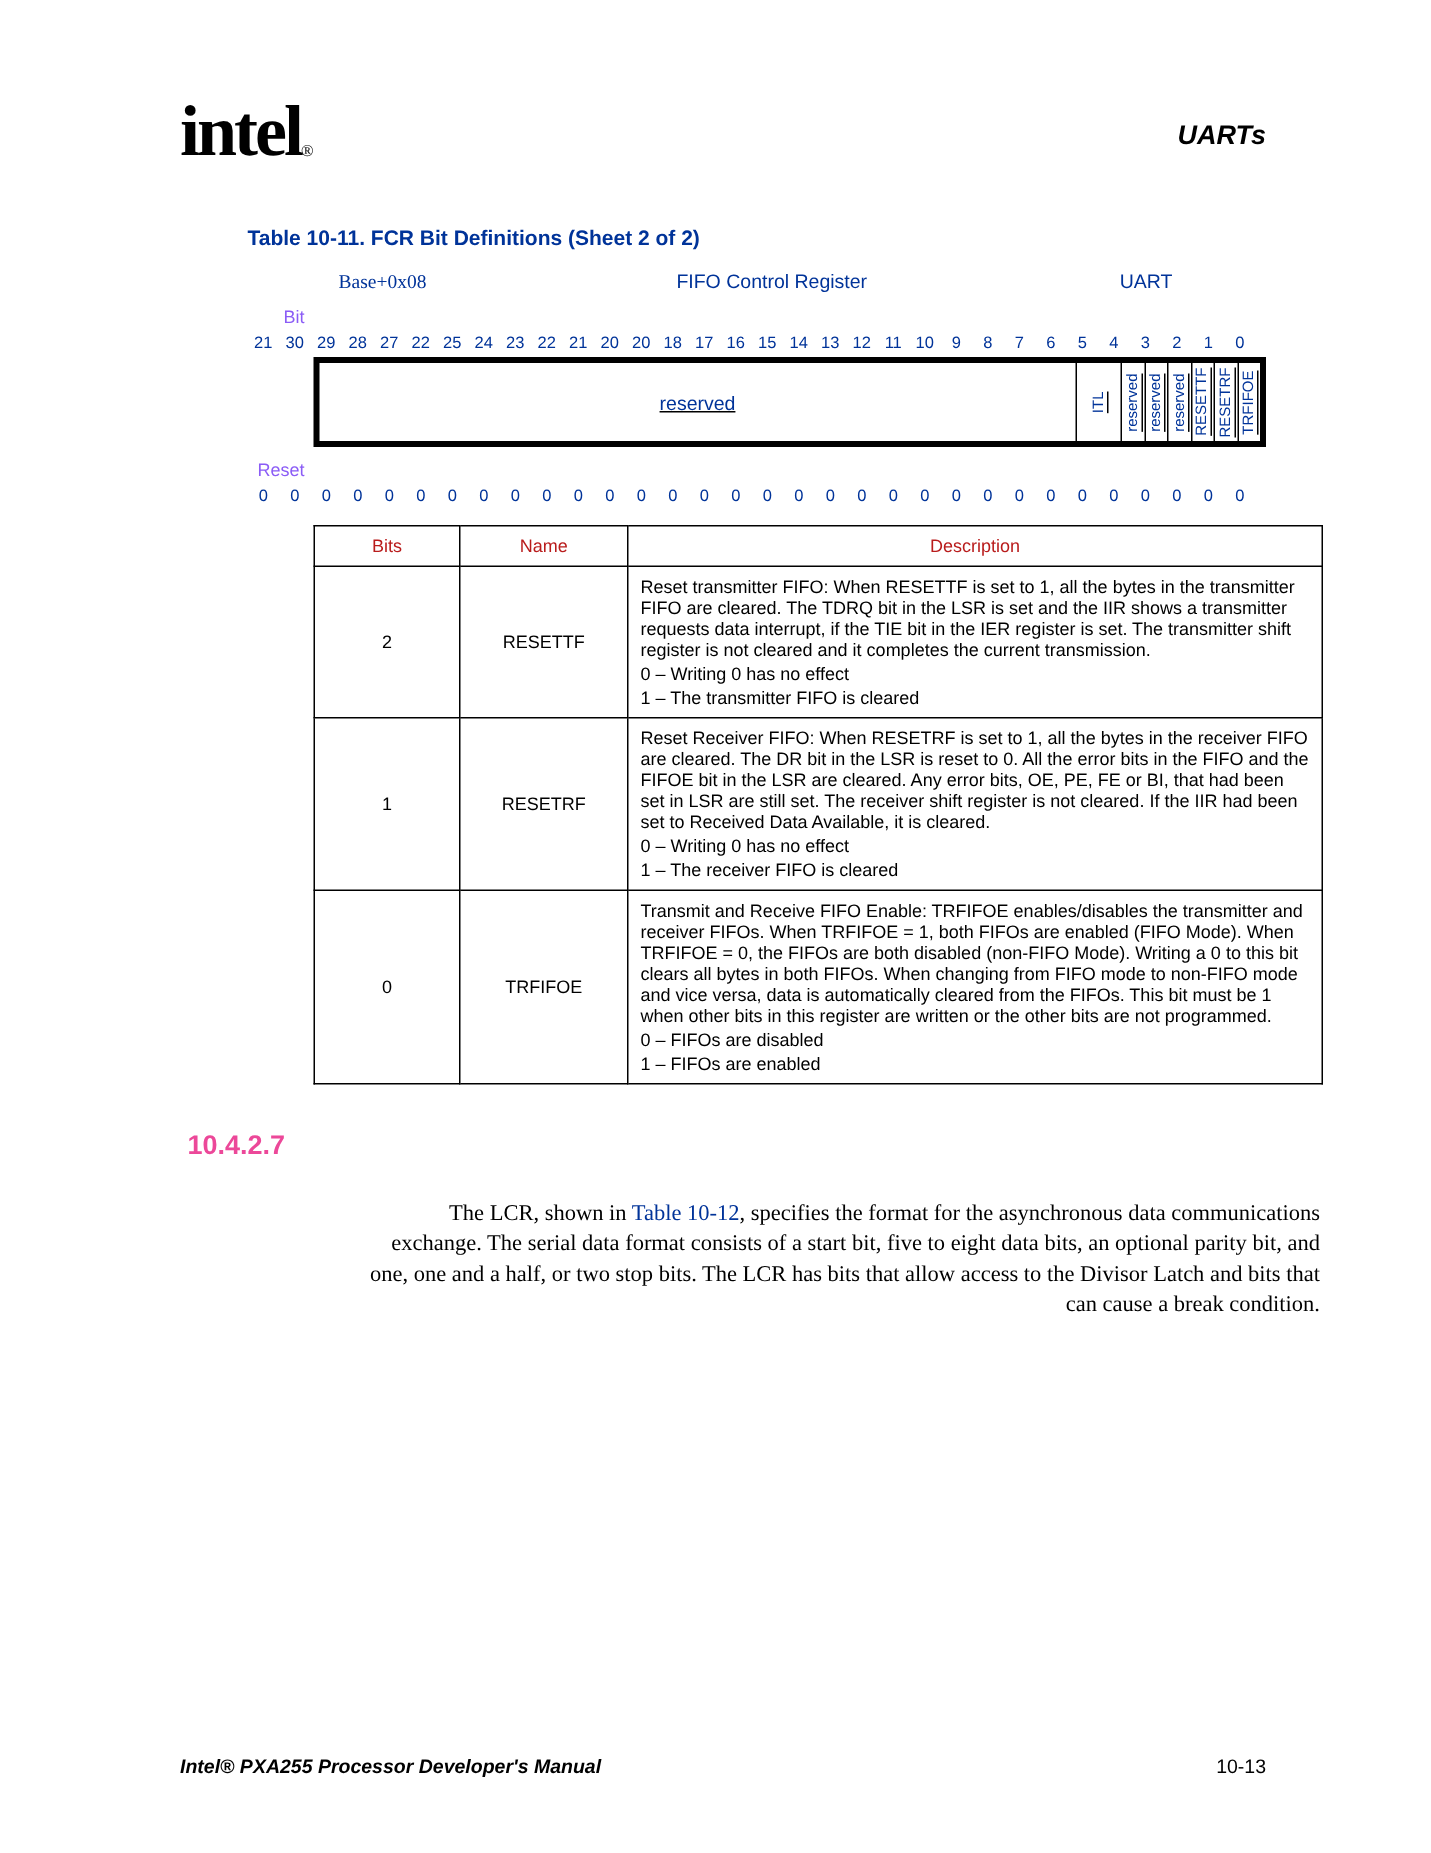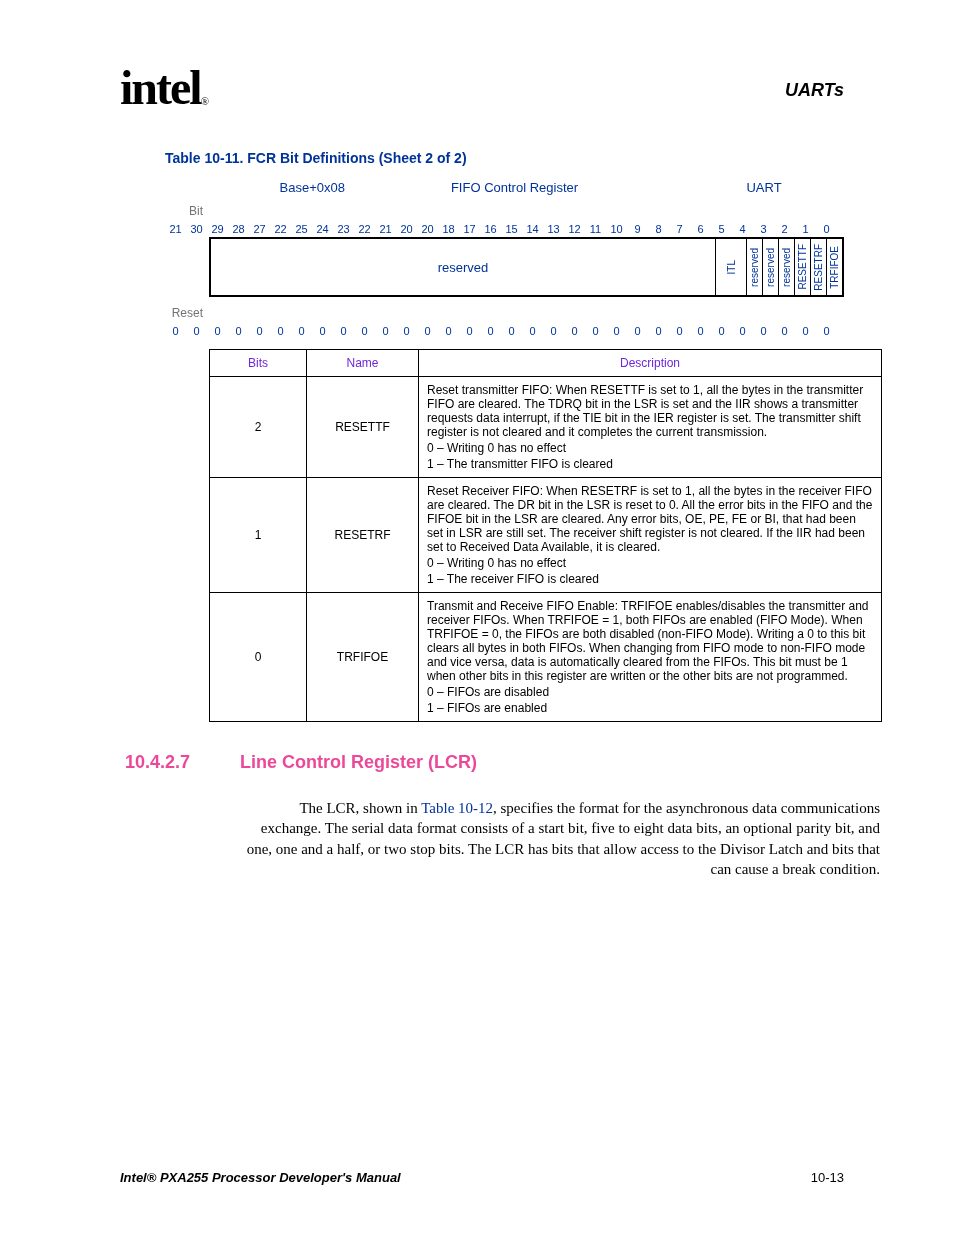--- a/index.html
+++ b/index.html
@@ -51,48 +51,49 @@
     font-weight: bold;
     font-size: 14px;
     margin-bottom: 14px;
   }
   .reg-header {
     display: flex;
     color: #003399;
     font-size: 13px;
     margin-bottom: 6px;
   }
-  .reg-header .addr { flex:0 0 180px; text-align:right;}
+  .reg-header .addr { flex:0 0 180px; text-align:center;font-family:Liberation Serif, serif;}
   .reg-header .regname { flex:1; text-align:center;}
   .reg-header .modname { flex:0 0 160px; text-align:center;}
   .bit-row-label {
-    color:#737373;
+    color:#8b5cf6;
     font-size:12px;
     display:inline-block;
     width:38px;
     text-align:right;
     padding-right:6px;
     vertical-align:middle;
   }
   .bit-grid {
     display:inline-flex;
     vertical-align:middle;
   }
   .bit-cell {
     width:21px;
     text-align:center;
     font-size:11px;
     color:#003399;
   }
   .name-row {
     display:flex;
     margin-left:44px;
-    border:2px solid #000000;
+    border:4px solid #000000;
     height:60px;
     box-sizing:border-box;
+    text-decoration:underline;
   }
   .name-reserved {
     flex:1;
     display:flex;
     align-items:center;
     justify-content:center;
     color:#003399;
     font-size:13px;
     border-right:1px solid #000;
   }
@@ -115,21 +116,21 @@
     margin-top:6px;
   }
   .desc-table {
     border-collapse:collapse;
     margin-left:44px;
     margin-top:10px;
     width:673px;
     font-size:12px;
   }
   .desc-table th {
-    color:#6d28d9;
+    color:#b91c1c;
     font-weight:normal;
     border:1px solid #000;
     padding:6px 4px;
     font-size:12px;
   }
   .desc-table td {
     border:1px solid #000;
     padding:6px 8px;
     vertical-align:middle;
   }
@@ -321,21 +322,20 @@
               <div>Transmit and Receive FIFO Enable: TRFIFOE enables/disables the transmitter and receiver FIFOs. When TRFIFOE = 1, both FIFOs are enabled (FIFO Mode). When TRFIFOE = 0, the FIFOs are both disabled (non-FIFO Mode). Writing a 0 to this bit clears all bytes in both FIFOs. When changing from FIFO mode to non-FIFO mode and vice versa, data is automatically cleared from the FIFOs. This bit must be 1 when other bits in this register are written or the other bits are not programmed.</div>
               <div class="valrow">0 –  FIFOs are disabled</div>
               <div class="valrow">1 –  FIFOs are enabled</div>
             </td>
           </tr>
         </tbody>
     </table>
 
     <div class="section-heading">
       <span class="num">10.4.2.7</span>
-      <span>Line Control Register (LCR)</span>
     </div>
 
     <div class="body-text">
       <span>The LCR, shown in </span><span class="xref">Table 10-12</span><span>, specifies the format for the asynchronous data communications exchange. The serial data format consists of a start bit, five to eight data bits, an optional parity bit, and one, one and a half, or two stop bits. The LCR has bits that allow access to the Divisor Latch and bits that can cause a break condition.</span>
     </div>
   </div>
 </div>
 
 <div class="footer">
   <span class="left">Intel® PXA255 Processor Developer's Manual</span>

